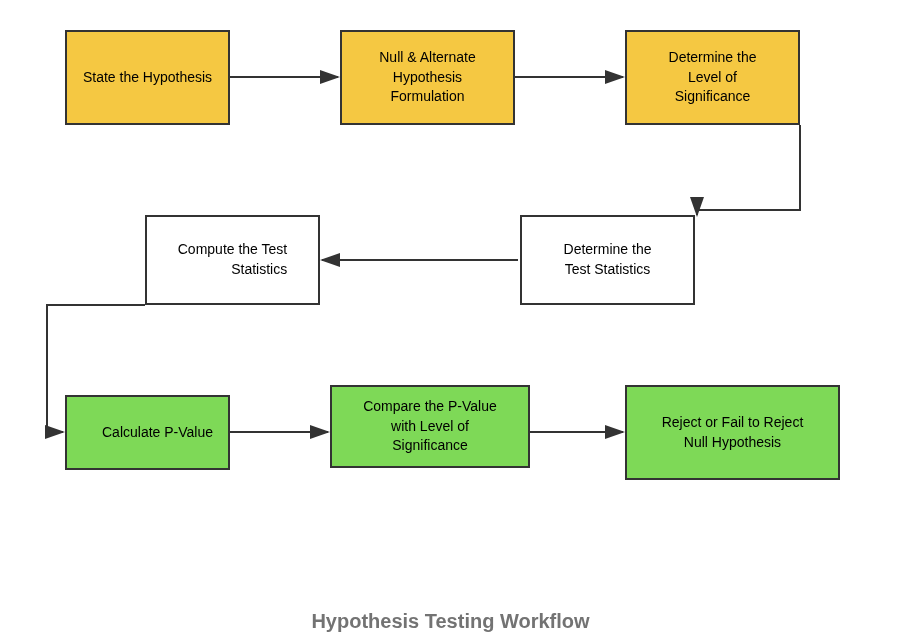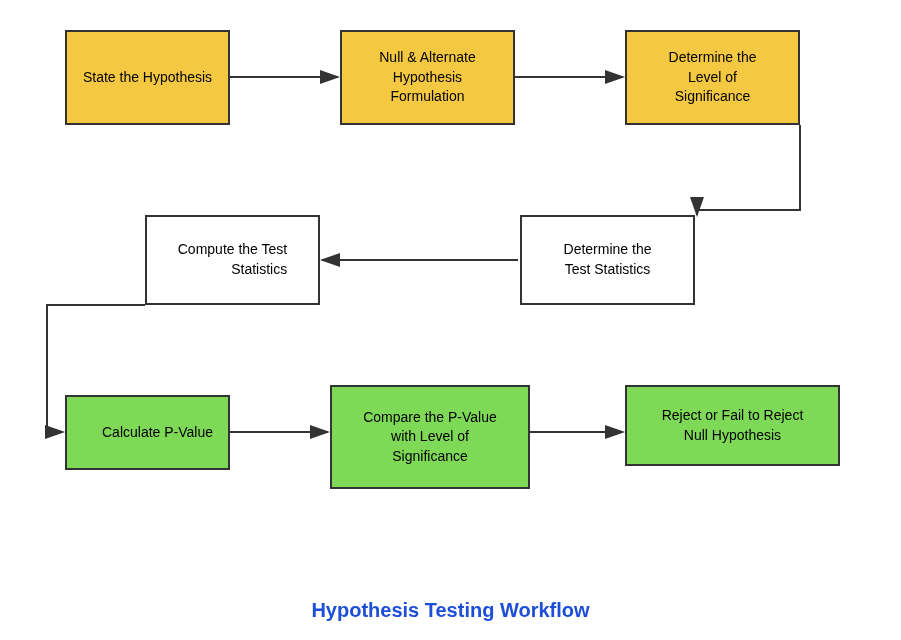--- a/index.html
+++ b/index.html
@@ -61,44 +61,44 @@
       width: 175px; height: 90px;
     }
 
     
     #box-calculate {
       left: 65px; top: 395px;
       width: 165px; height: 75px; padding-left: 28px;
     }
     #box-compare {
       left: 330px; top: 385px;
-      width: 200px; height: 104px; text-align: center;
+      width: 200px; height: 83px; text-align: center;
     }
     #box-reject {
       left: 625px; top: 385px;
-      width: 215px; height: 81px;
+      width: 215px; height: 95px;
     }
 
     
     .arrows-svg {
       position: absolute;
       top: 0; left: 0;
       width: 901px;
       height: 600px;
       pointer-events: none;
     }
 
     .title-area {
       position: absolute;
-      bottom: 18px;
+      bottom: 7px;
       width: 100%;
       text-align: center;
       font-size: 20px;
       font-weight: bold;
-      color: #1d4ed8;
+      color: #737373;
     }
   </style>
 </head>
 <body>
 
 <div class="diagram-container">
 
   <div class="box box-yellow" id="box-state">
     <span>State the
 Hypothesis</span>

